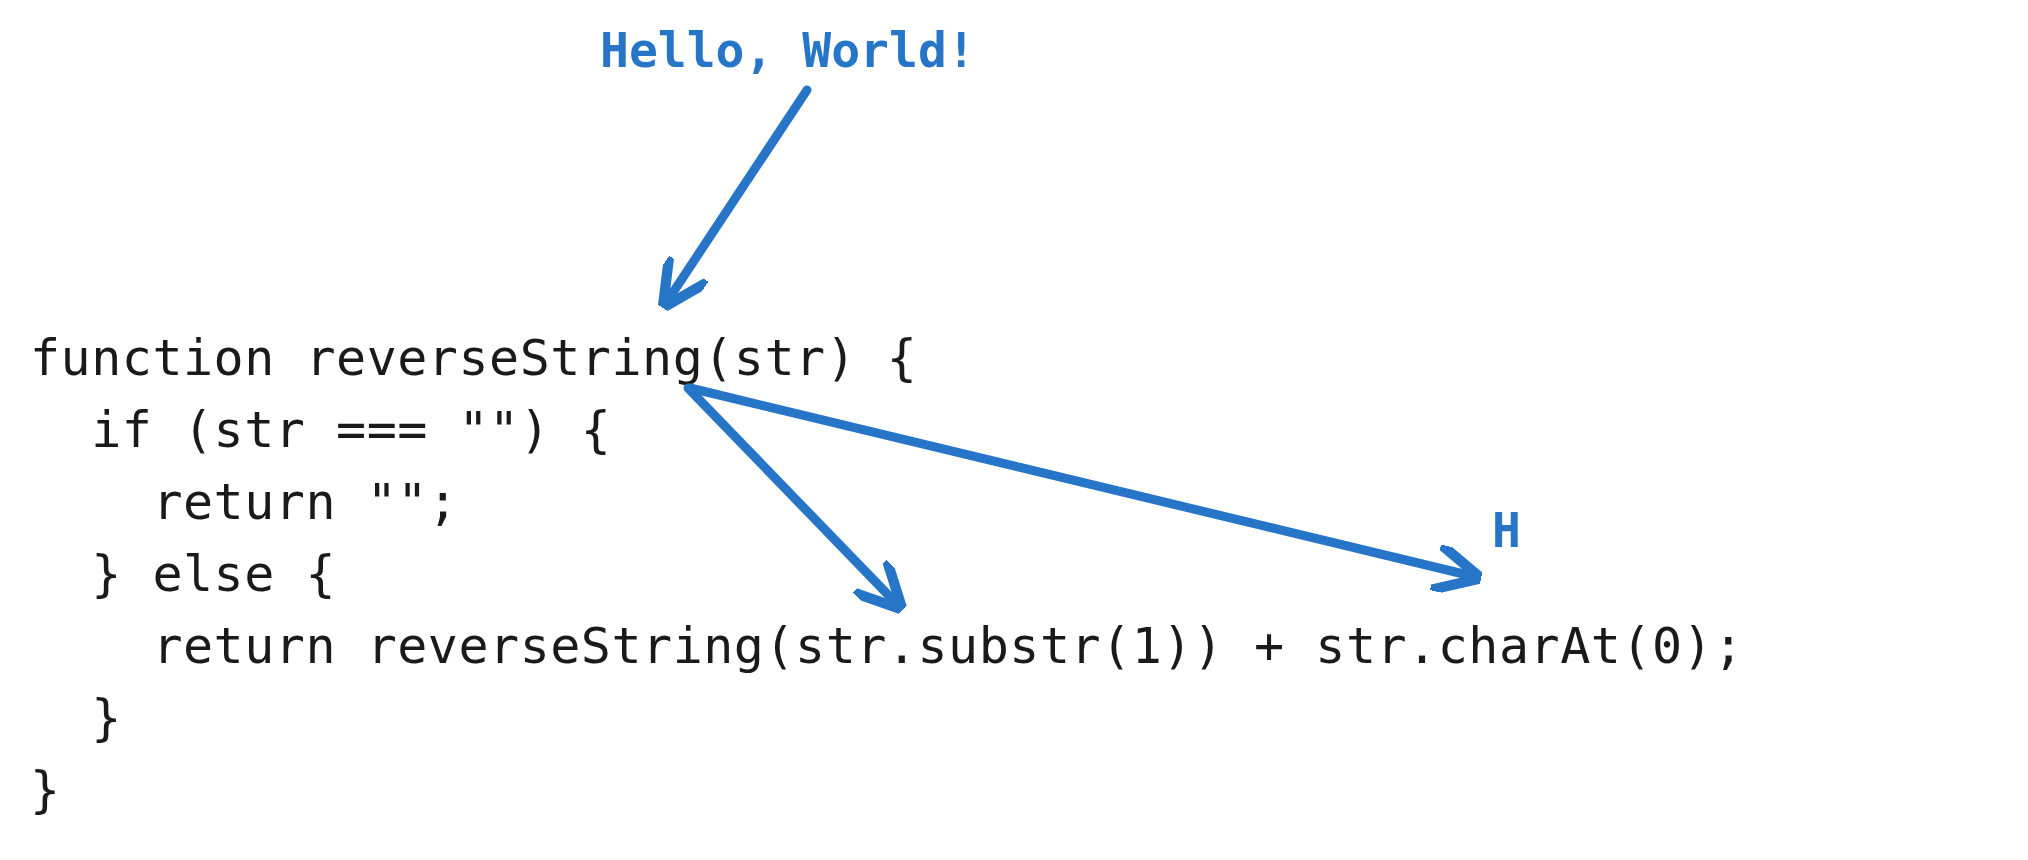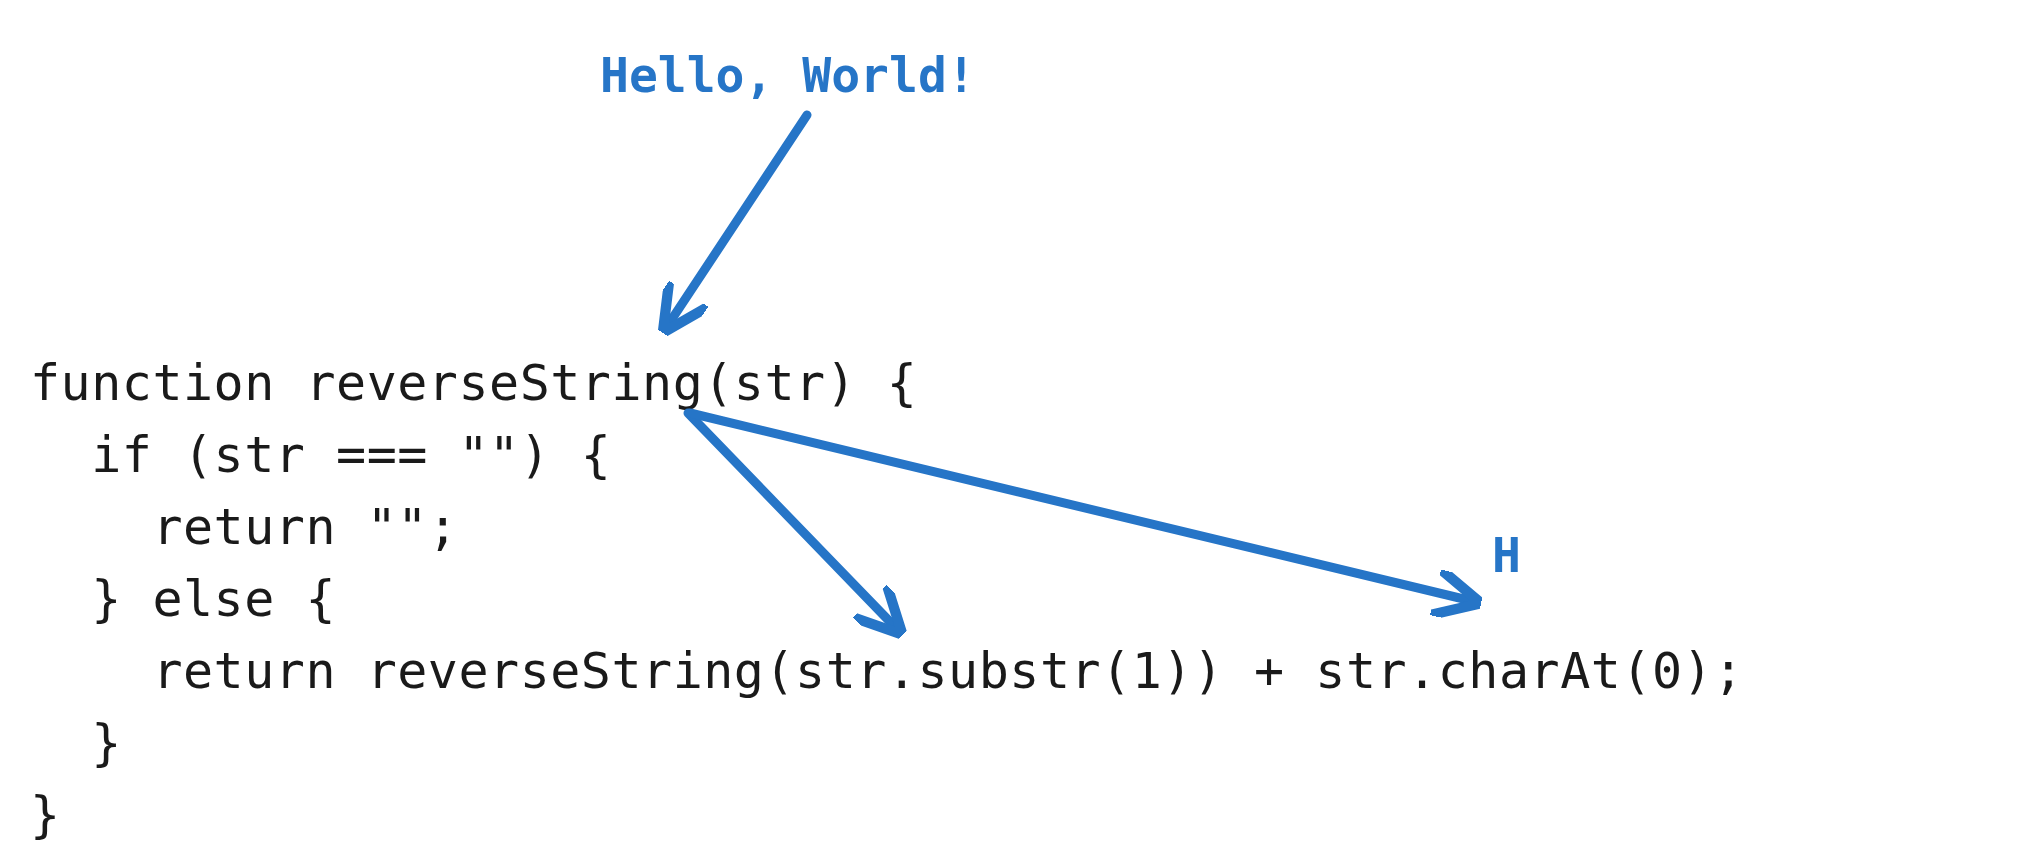--- a/index.html
+++ b/index.html
@@ -8,21 +8,20 @@
     background: #ffffff;
     width: 2028px;
     height: 860px;
     overflow: hidden;
   }
   .canvas {
     position: relative;
     width: 2028px;
     height: 640px;
     font-family: "SFMono-Regular", "Menlo", "Consolas", "DejaVu Sans Mono", monospace;
-    margin-top: 25px;
   }
   .code {
     position: absolute;
     left: 30px;
     top: 322px;
     font-size: 50px;
     line-height: 72px;
     color: #1a1a1a;
     font-weight: 400;
     white-space: pre;

